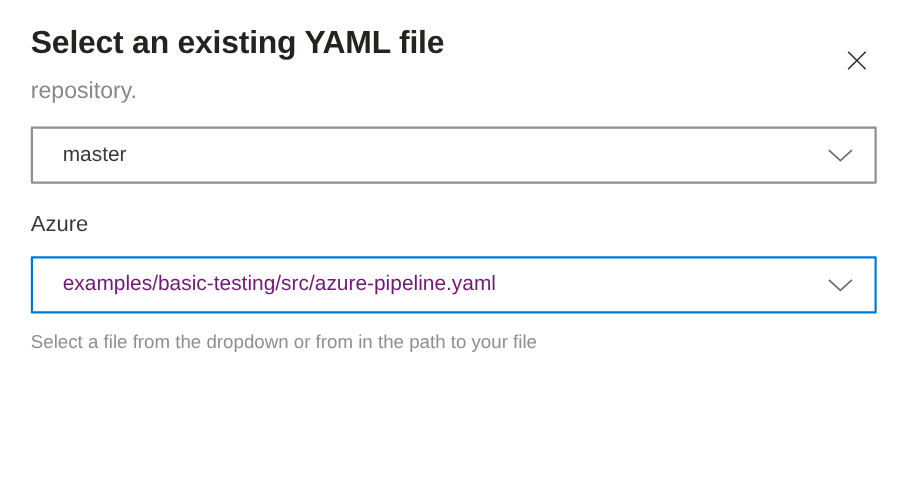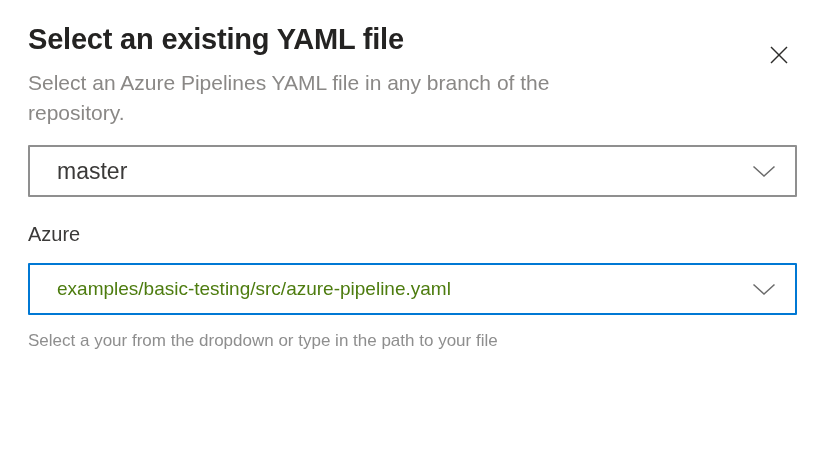--- a/index.html
+++ b/index.html
@@ -53,32 +53,32 @@
     border-radius: 1px;
     background: #ffffff;
     display: flex;
     align-items: center;
     justify-content: space-between;
     padding: 0 19px 0 27px;
     cursor: pointer;
   }
   .select-box.focused { border-color: #0078d4; }
   .select-value {
-    font-size: 23px;
+    font-size: 19px;
     color: #3b3a39;
     white-space: nowrap;
   }
   .path-input {
     flex: 1;
     border: none;
     outline: none;
     background: transparent;
     font-family: "Liberation Sans", "DejaVu Sans", sans-serif;
     font-size: 19px;
-    color: #4d7c0f;
+    color: #701a75;
     padding: 0;
     margin-right: 10px;
   }
   .chevron-svg { flex-shrink: 0; display: block; }
   .helper-text {
     margin-top: 16px;
     font-size: 17px;
     color: #8e8e8e;
     line-height: 20px;
   }
@@ -93,21 +93,20 @@
   <button class="close-button">
     <span style="display:flex;">
       <svg width="30" height="30" viewBox="0 0 30 30" class="chevron-svg">
         <line x1="7" y1="7" x2="23" y2="23" stroke="#2d2c2b" stroke-width="1.4"></line>
         <line x1="23" y1="7" x2="7" y2="23" stroke="#2d2c2b" stroke-width="1.4"></line>
       </svg>
     </span>
   </button>
 
   <div class="dialog-subtitle">
-    <div>Select an Azure Pipelines YAML file in any branch of the</div>
     <div>repository.</div>
   </div>
 
 
   <div class="select-box">
     <span class="select-value">master</span>
     <span style="display:flex;">
       <svg width="24" height="13" viewBox="0 0 24 13" class="chevron-svg">
         <polyline points="1.5,1.5 12,11 22.5,1.5" fill="none" stroke="#6b6b6b" stroke-width="1.5"></polyline>
       </svg>
@@ -118,15 +117,15 @@
 
   <div class="select-box focused">
     <input class="path-input" type="text" value="examples/basic-testing/src/azure-pipeline.yaml" style="">
     <span style="display:flex;">
       <svg width="24" height="13" viewBox="0 0 24 13" class="chevron-svg">
         <polyline points="1.5,1.5 12,11 22.5,1.5" fill="none" stroke="#6b6b6b" stroke-width="1.5"></polyline>
       </svg>
     </span>
   </div>
 
-  <div class="helper-text">Select a your from the dropdown or type in the path to your file</div>
+  <div class="helper-text">Select a file from the dropdown or from in the path to your file</div>
 
 </div>
 
 </body></html>

